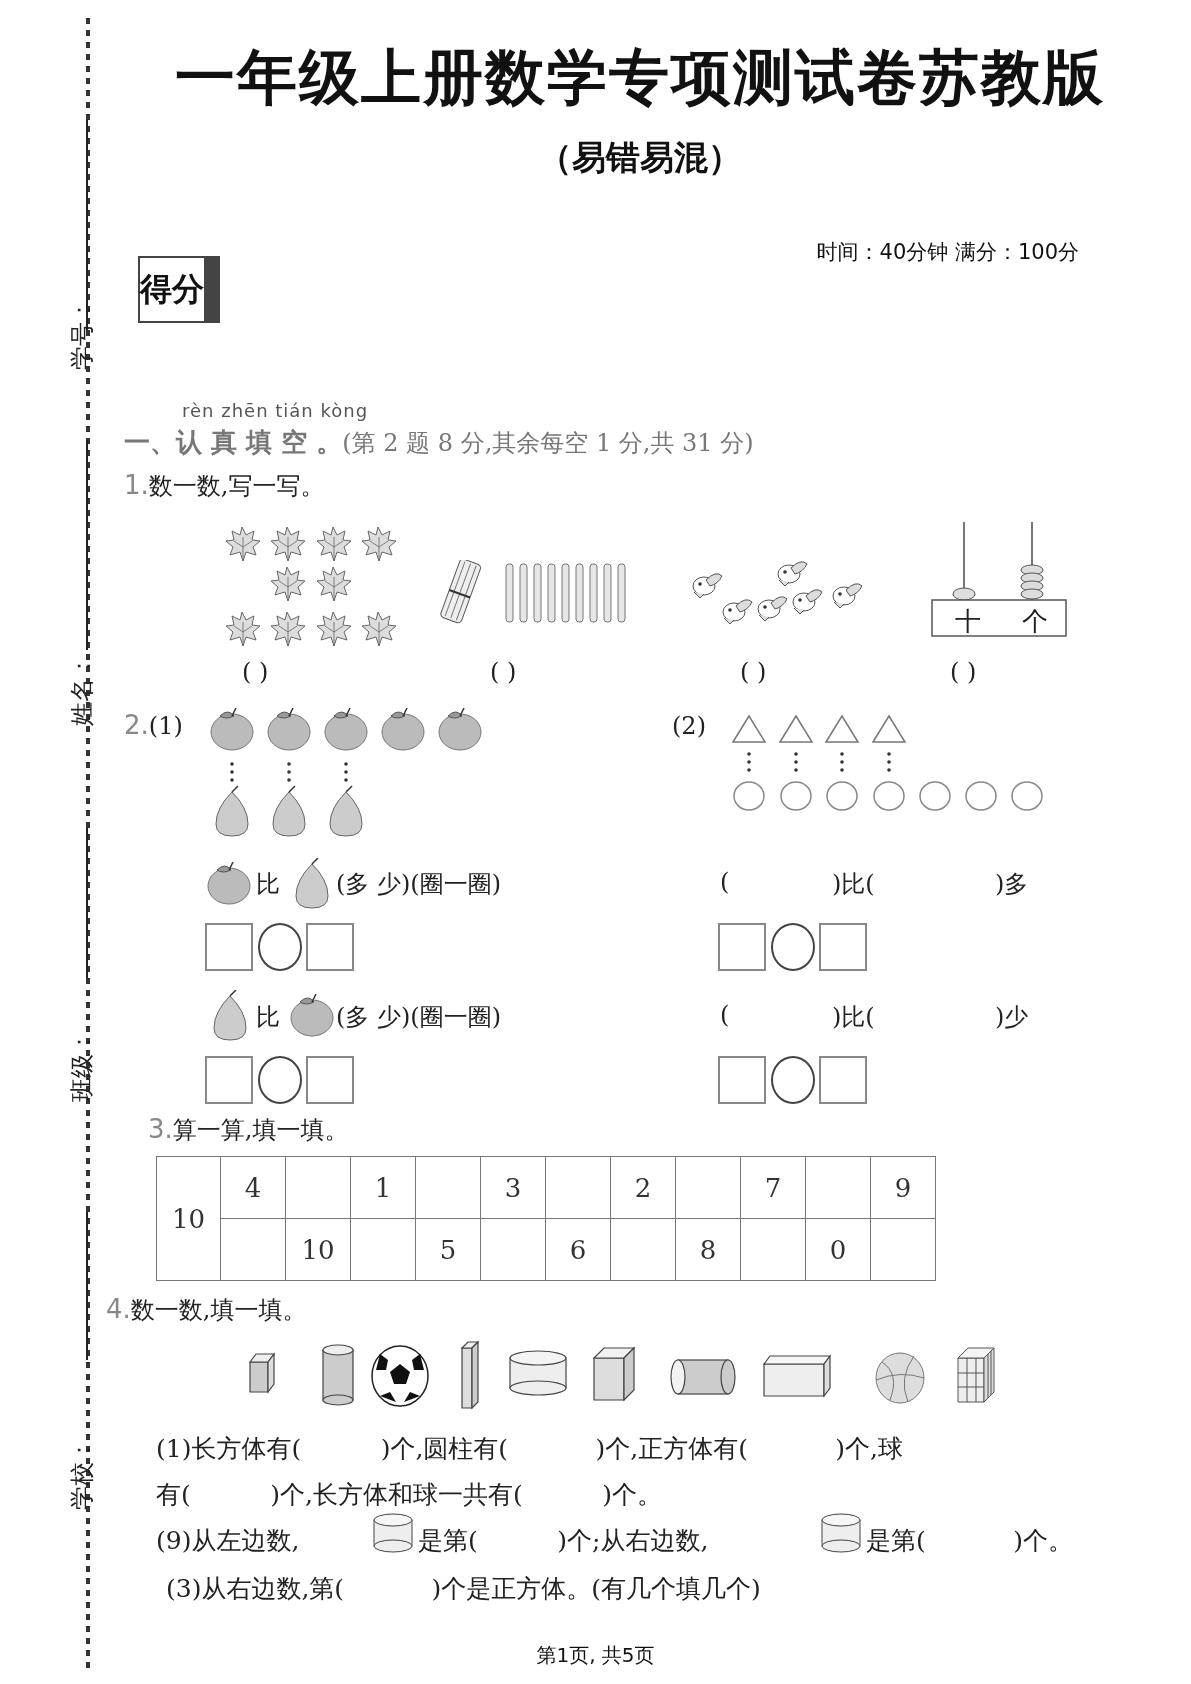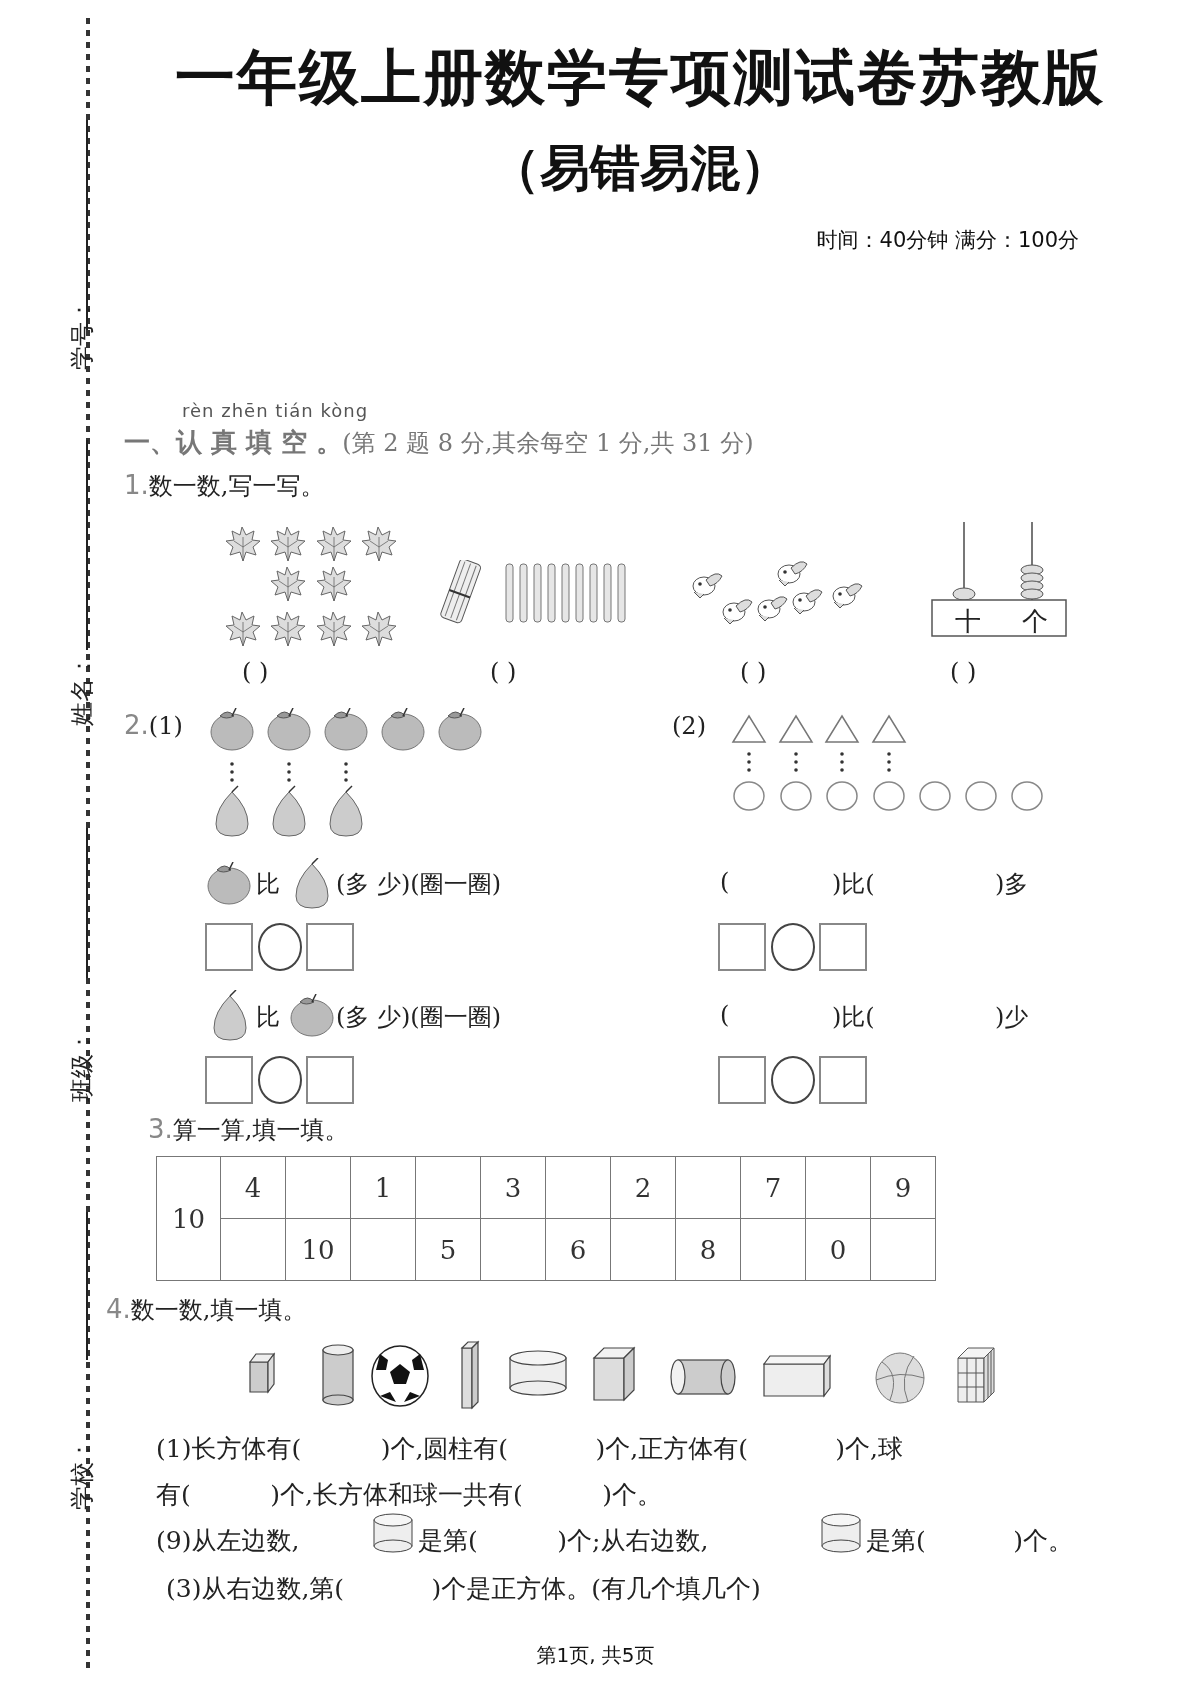--- a/index.html
+++ b/index.html
@@ -10,22 +10,22 @@
   .margin-dots { position: absolute; left: 86px; top: 18px; width: 4px; height: 1650px;
     background-image: repeating-linear-gradient(to bottom, #333 0 6px, transparent 6px 12px); }
   .margin-field { position: absolute; left: 28px; width: 60px; }
   .margin-field .mline { position: absolute; left: 28px; width: 2px; background: #222; }
   .margin-field .mlabel { position: absolute; left: 8px; width: 40px; font-family: "DejaVu Sans", sans-serif;
     font-size: 24px; transform: rotate(-90deg); transform-origin: center; white-space: nowrap; text-align: center; }
 
   .title { position: absolute; left: 100px; width: 1080px; top: 38px; text-align: center;
     font-family: "DejaVu Sans", sans-serif; font-weight: bold; font-size: 60px; letter-spacing: 2px; color: #111; }
   .subtitle { position: absolute; left: 100px; width: 1080px; top: 135px; text-align: center;
-    font-family: "DejaVu Sans", sans-serif; font-weight: bold; font-size: 50px; color: #111; }
-  .meta { position: absolute; right: 112px; top: 226px; font-family: "DejaVu Sans", sans-serif; font-size: 21px; color: #111; margin-left: 28px; }
+    font-family: "DejaVu Sans", sans-serif; font-weight: bold; font-size: 34px; color: #111; }
+  .meta { position: absolute; right: 112px; top: 238px; font-family: "DejaVu Sans", sans-serif; font-size: 21px; color: #111; margin-left: 28px; }
 
   .score-table { position: absolute; left: 138px; top: 256px; border-collapse: collapse; }
   .score-table td { border: 2px solid #444; height: 65px; text-align: center; font-size: 32px;
     font-family: "DejaVu Serif", serif; color: #111; font-weight: bold; }
 
   .pinyin { position: absolute; left: 182px; top: 400px; font-family: "DejaVu Sans", sans-serif; font-size: 18px; color: #555; letter-spacing: 1px; }
   .section-head { position: absolute; left: 124px; top: 425px; font-size: 26px; color: #777; font-weight: bold; }
   .section-head .note { font-weight: normal; font-size: 24px; }
 
   .q-title { position: absolute; font-size: 24px; color: #222; }
@@ -65,20 +65,30 @@
   <div class="mline" style="top:0;height:148px;left:58px;"></div>
   <div class="mlabel" style="top:262px;left:34px;">学校：</div>
 </div>
 
 <div class="title">一年级上册数学专项测试卷苏教版</div>
 <div class="subtitle">（易错易混）</div>
 <div class="meta">时间：40分钟  满分：100分</div>
 
 <table class="score-table">
   <tbody>
+  <tr>
+    <td>得分</td>
+    <td></td>
+    <td></td>
+    <td></td>
+    <td></td>
+    <td></td>
+    <td></td>
+    <td></td>
+  </tr>
 </tbody>
   </table>
 
 <div class="pinyin">rèn zhēn tián kòng</div>
 <div class="section-head">
   <span>一、</span><span>认 真 填 空 。</span><span class="note">(第 2 题 8 分,其余每空 1 分,共 31 分)</span>
 </div>
 
 <div class="q-title" style="left:124px;top:470px;">
   <span class="num">1.</span><span>数一数,写一写。</span>

